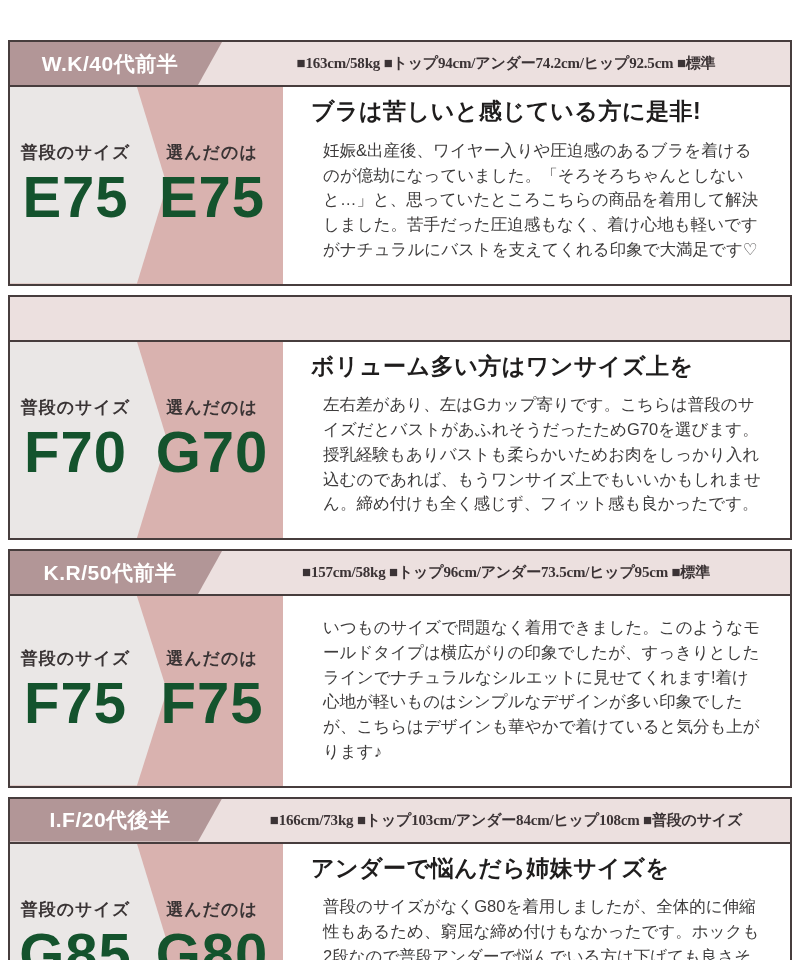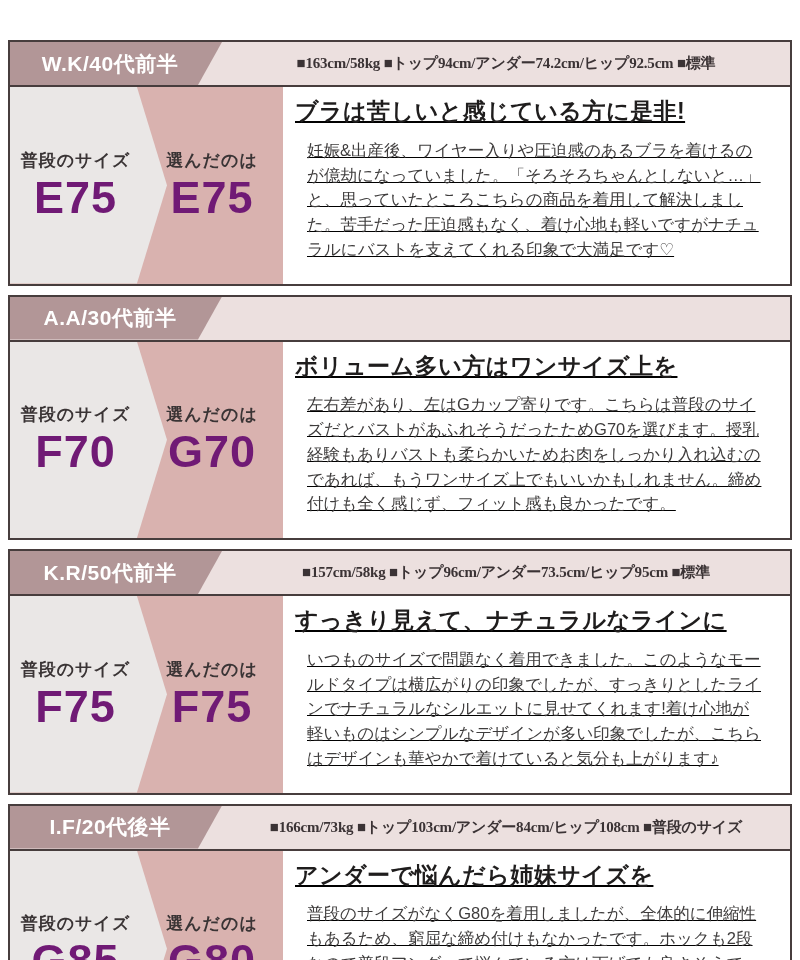--- a/index.html
+++ b/index.html
@@ -41,22 +41,22 @@
     background:#eae7e6;
     clip-path:polygon(0 0,46.5% 0,57.5% 50%,46.5% 100%,0 100%);
   }
   .size-col{
     position:relative;z-index:1;display:flex;flex-direction:column;
     align-items:center;justify-content:center;gap:1px;
   }
   .size-col.usual{width:48%;}
   .size-col.chosen{width:52%;justify-content:center;}
   .size-label{font-size:17px;font-weight:bold;color:#3a3435;letter-spacing:1px;}
-  .size-value{font-size:45px;font-weight:bold;color:#701a75;letter-spacing:1px;line-height:1.1;}
-  .review{flex:1;padding:7px 14px 10px 12px;background:#ffffff;text-decoration:underline;}
+  .size-value{font-size:58px;font-weight:bold;color:#14532d;letter-spacing:1px;line-height:1.1;}
+  .review{flex:1;padding:7px 14px 10px 28px;background:#ffffff;}
   .review-title{
     margin:3px 0 4px 0;font-size:23px;font-weight:bold;color:#1f1d1d;
     letter-spacing:0.5px;line-height:1.25;
   }
   .review-body{
     margin:12px;font-size:16.5px;line-height:1.5;color:#3e3c3c;
     letter-spacing:0;
   }
 </style>
 </head>
@@ -83,21 +83,20 @@
       </div>
       <div class="review">
         <h2 class="review-title">ブラは苦しいと感じている方に是非!</h2>
         <p class="review-body">妊娠&amp;出産後、ワイヤー入りや圧迫感のあるブラを着けるのが億劫になっていました。「そろそろちゃんとしないと…」と、思っていたところこちらの商品を着用して解決しました。苦手だった圧迫感もなく、着け心地も軽いですがナチュラルにバストを支えてくれる印象で大満足です♡</p>
       </div>
     </div>
   </section>
 
   <section class="card">
     <header class="card-header">
-      <div class="badge">A.A/30代前半</div>
     </header>
     <div class="card-body">
       <div class="size-panel">
         <div class="chevron"></div>
         <div class="size-col usual">
           <div class="size-label">普段のサイズ</div>
           <div class="size-value">F70</div>
         </div>
         <div class="size-col chosen">
           <div class="size-label">選んだのは</div>
@@ -122,21 +121,20 @@
         <div class="size-col usual">
           <div class="size-label">普段のサイズ</div>
           <div class="size-value">F75</div>
         </div>
         <div class="size-col chosen">
           <div class="size-label">選んだのは</div>
           <div class="size-value">F75</div>
         </div>
       </div>
       <div class="review">
-        <h2 class="review-title">すっきり見えて、ナチュラルなラインに</h2>
         <p class="review-body">いつものサイズで問題なく着用できました。このようなモールドタイプは横広がりの印象でしたが、すっきりとしたラインでナチュラルなシルエットに見せてくれます!着け心地が軽いものはシンプルなデザインが多い印象でしたが、こちらはデザインも華やかで着けていると気分も上がります♪</p>
       </div>
     </div>
   </section>
 
   <section class="card">
     <header class="card-header">
       <div class="badge">I.F/20代後半</div>
       <div class="stats">■166cm/73kg ■トップ103cm/アンダー84cm/ヒップ108cm ■普段のサイズ</div>
     </header>

